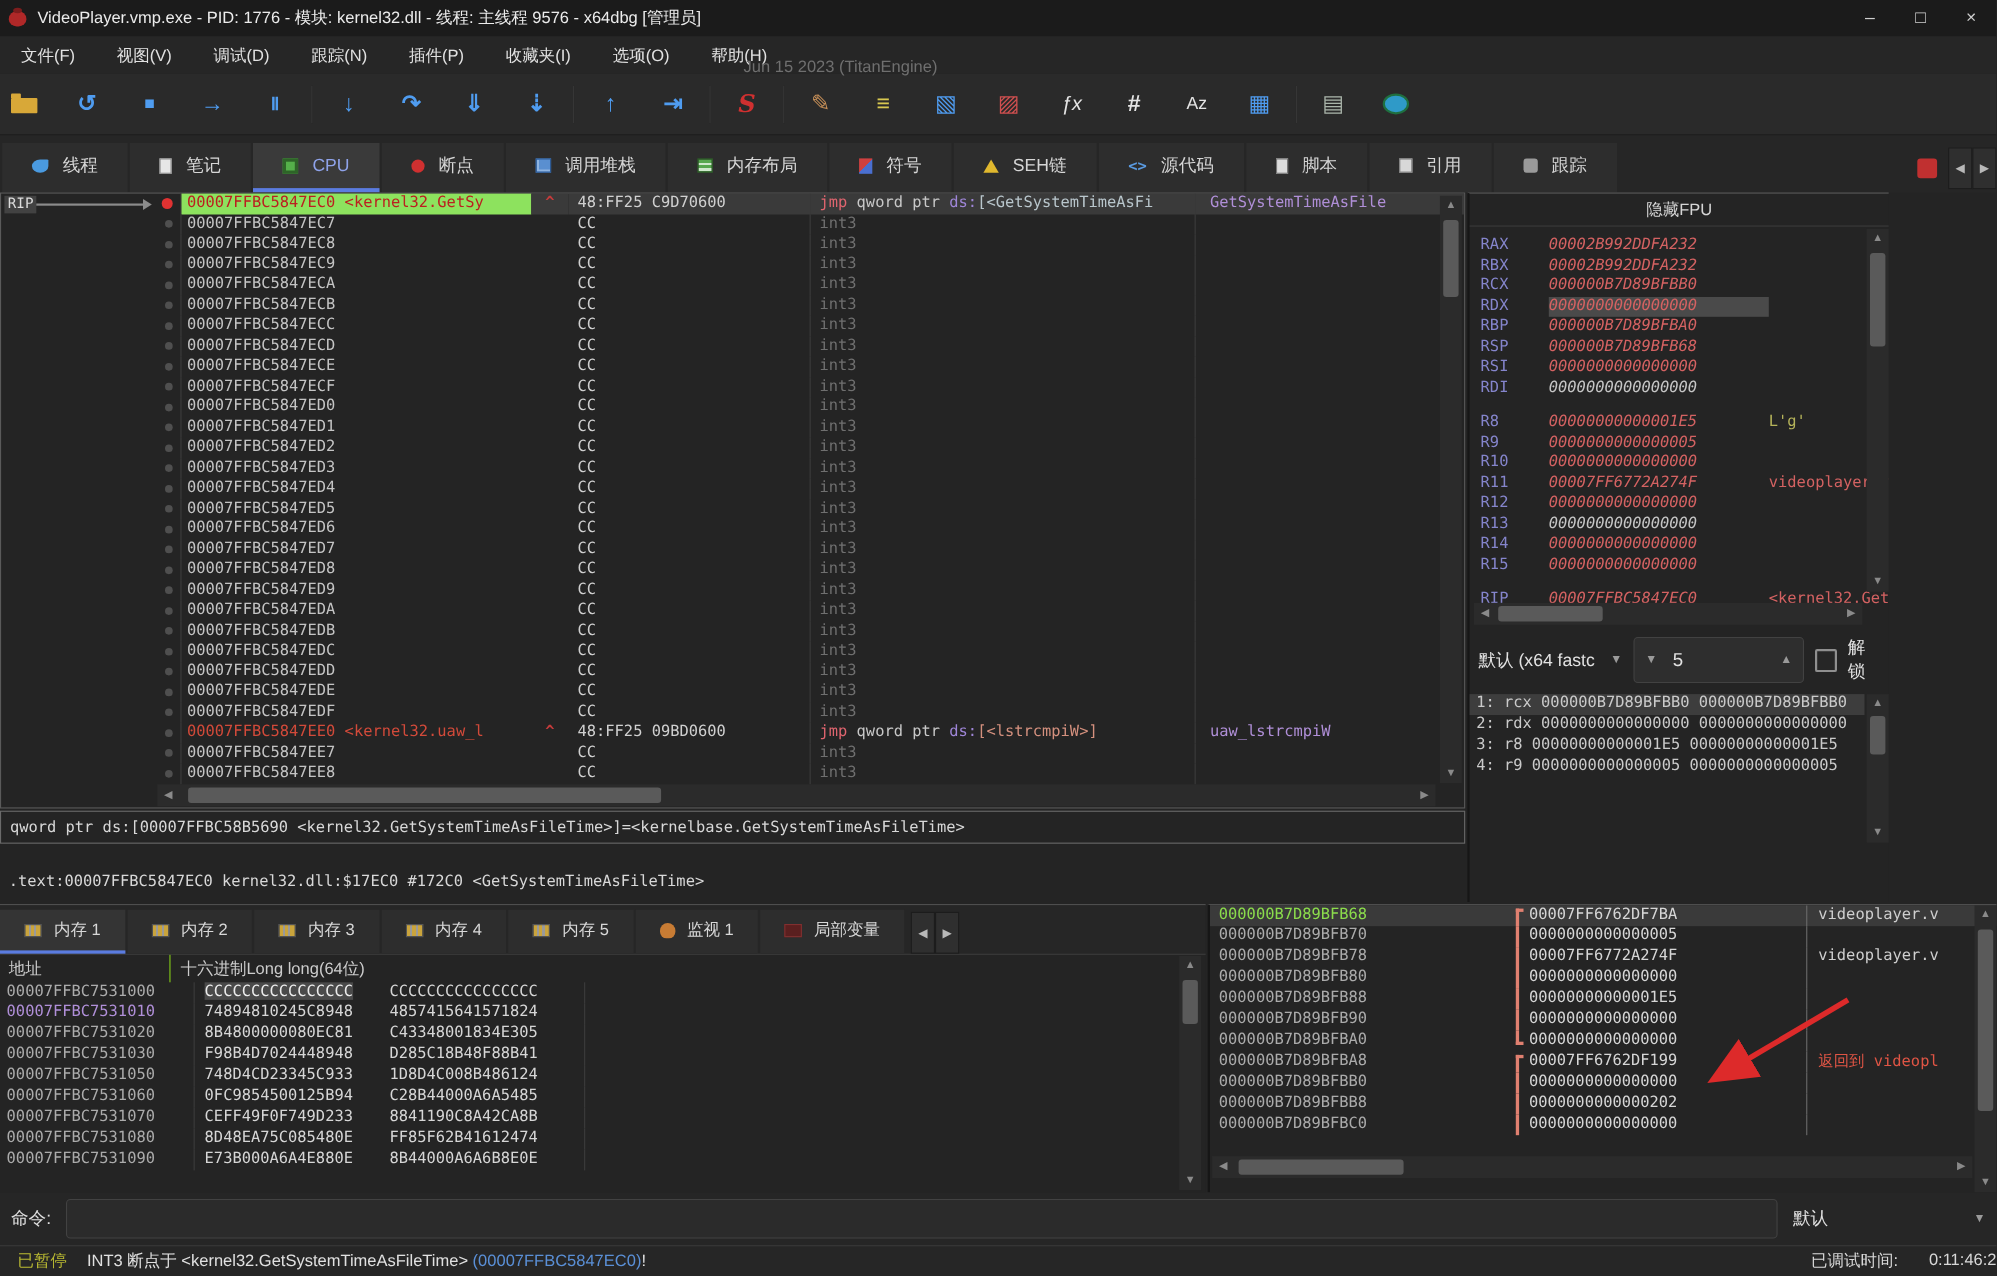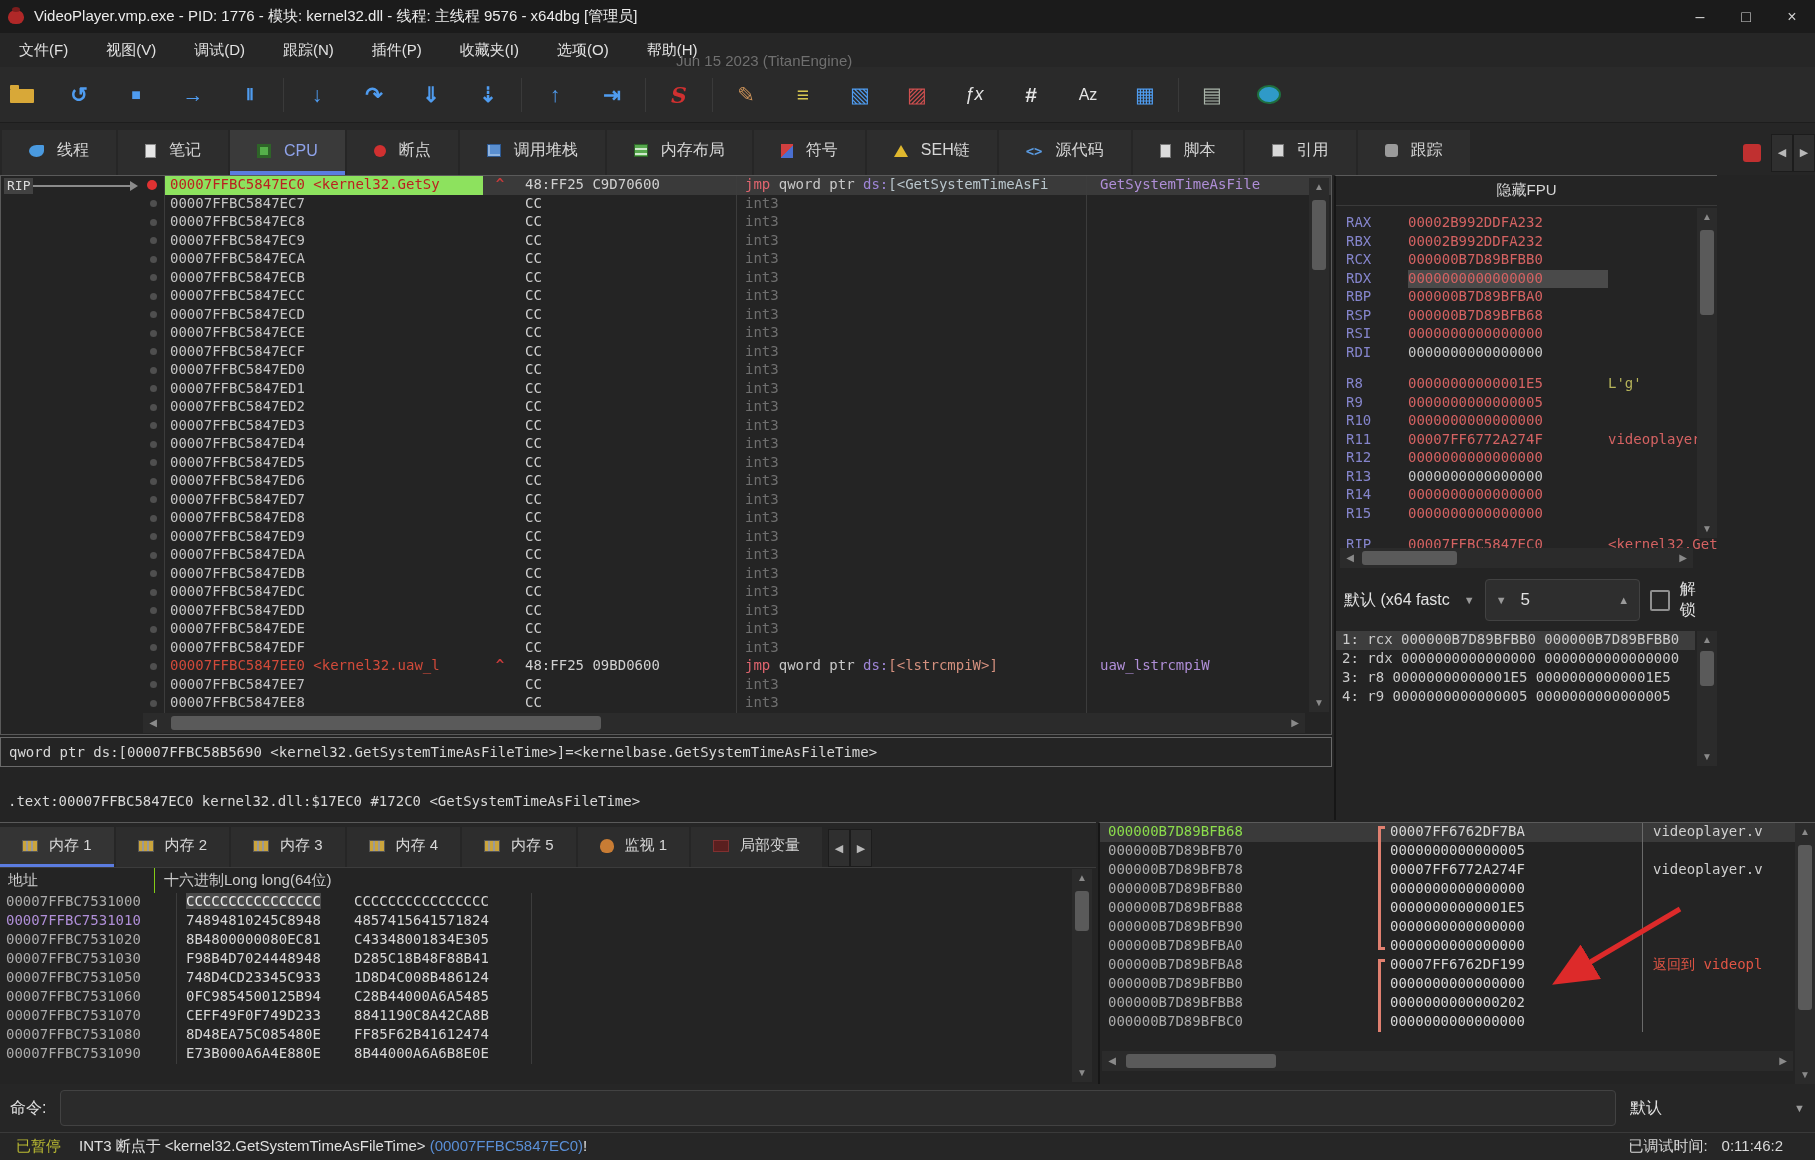--- a/index.html
+++ b/index.html
@@ -122,21 +122,21 @@
   .disasm-hsb { left:142px; right:26px; bottom:1px; }
 
   
   .regs-title { height:30px; display:flex; align-items:center; justify-content:center;
     font-size:15px; color:#d6d6d6; border-bottom:1px solid #3a3a3a; }
   .reg-rows { padding:8px 0 0 10px; }
   .reg-row { display:flex; height:18.5px; line-height:18.5px;
     font:14px "DejaVu Sans Mono", monospace; }
   .reg-row.gap { margin-top:13px; }
   .reg-name { width:62px; color:#8585cc; }
-  .reg-value { width:200px; }
+  .reg-value { width:200px;font-style:italic; }
   .reg-note { flex:1; overflow:hidden; white-space:pre; }
   .red { color:#d46262; } .white { color:#c6c6c6; } .yellow { color:#b5b35a; }
   .hl { background:#4a4a4a; }
   .regs-vsb { right:0; top:32px; height:330px; }
   .regs-hsb { left:4px; right:24px; top:372px; }
   .reg-controls { position:absolute; left:0; top:398px; right:0; height:52px;
     display:flex; align-items:center; padding:0 8px; gap:10px; }
   .conv-dd { display:flex; align-items:center; gap:14px; font-size:16px; color:#e2e2e2; white-space:nowrap; }
   .dd-arrow { color:#9a9a9a; font-size:11px; }
   .spinner { width:168px; height:42px; background:#2e2e2e; border:1px solid #424242;
@@ -211,21 +211,21 @@
     border:1px solid #424242; border-radius:4px; color:#e0e0e0;
     font:15px "DejaVu Sans Mono", monospace; padding:0 8px; outline:none; }
   .cmd-mode { width:175px; display:flex; align-items:center; justify-content:space-between;
     font-size:16px; color:#e0e0e0; }
   .statusbar { position:absolute; left:0; top:1132px; width:1815px; height:28px;
     background:#262626; border-top:1px solid #3a3a3a; display:flex; align-items:center;
     font-size:15px; }
   .st-state { color:#b8b832; padding:0 18px 0 16px; flex:none; }
   .st-msg { color:#e0e0e0; white-space:pre; }
   .st-link { color:#5a8fd6; }
-  .st-right { margin-left:auto; display:flex; gap:14px; padding-right:32px; color:#d8d8d8; }
+  .st-right { margin-left:auto; display:flex; gap:28px; padding-right:0; color:#d8d8d8; }
 </style>
 </head>
 <body>
 
 <div class="titlebar">
   <span class="logo"></span>
   <span class="title-text">VideoPlayer.vmp.exe - PID: 1776 - 模块: kernel32.dll - 线程: 主线程 9576 - x64dbg [管理员]</span>
   <div class="win-controls">
     <span class="win-btn">–</span>
     <span class="win-btn">□</span>

